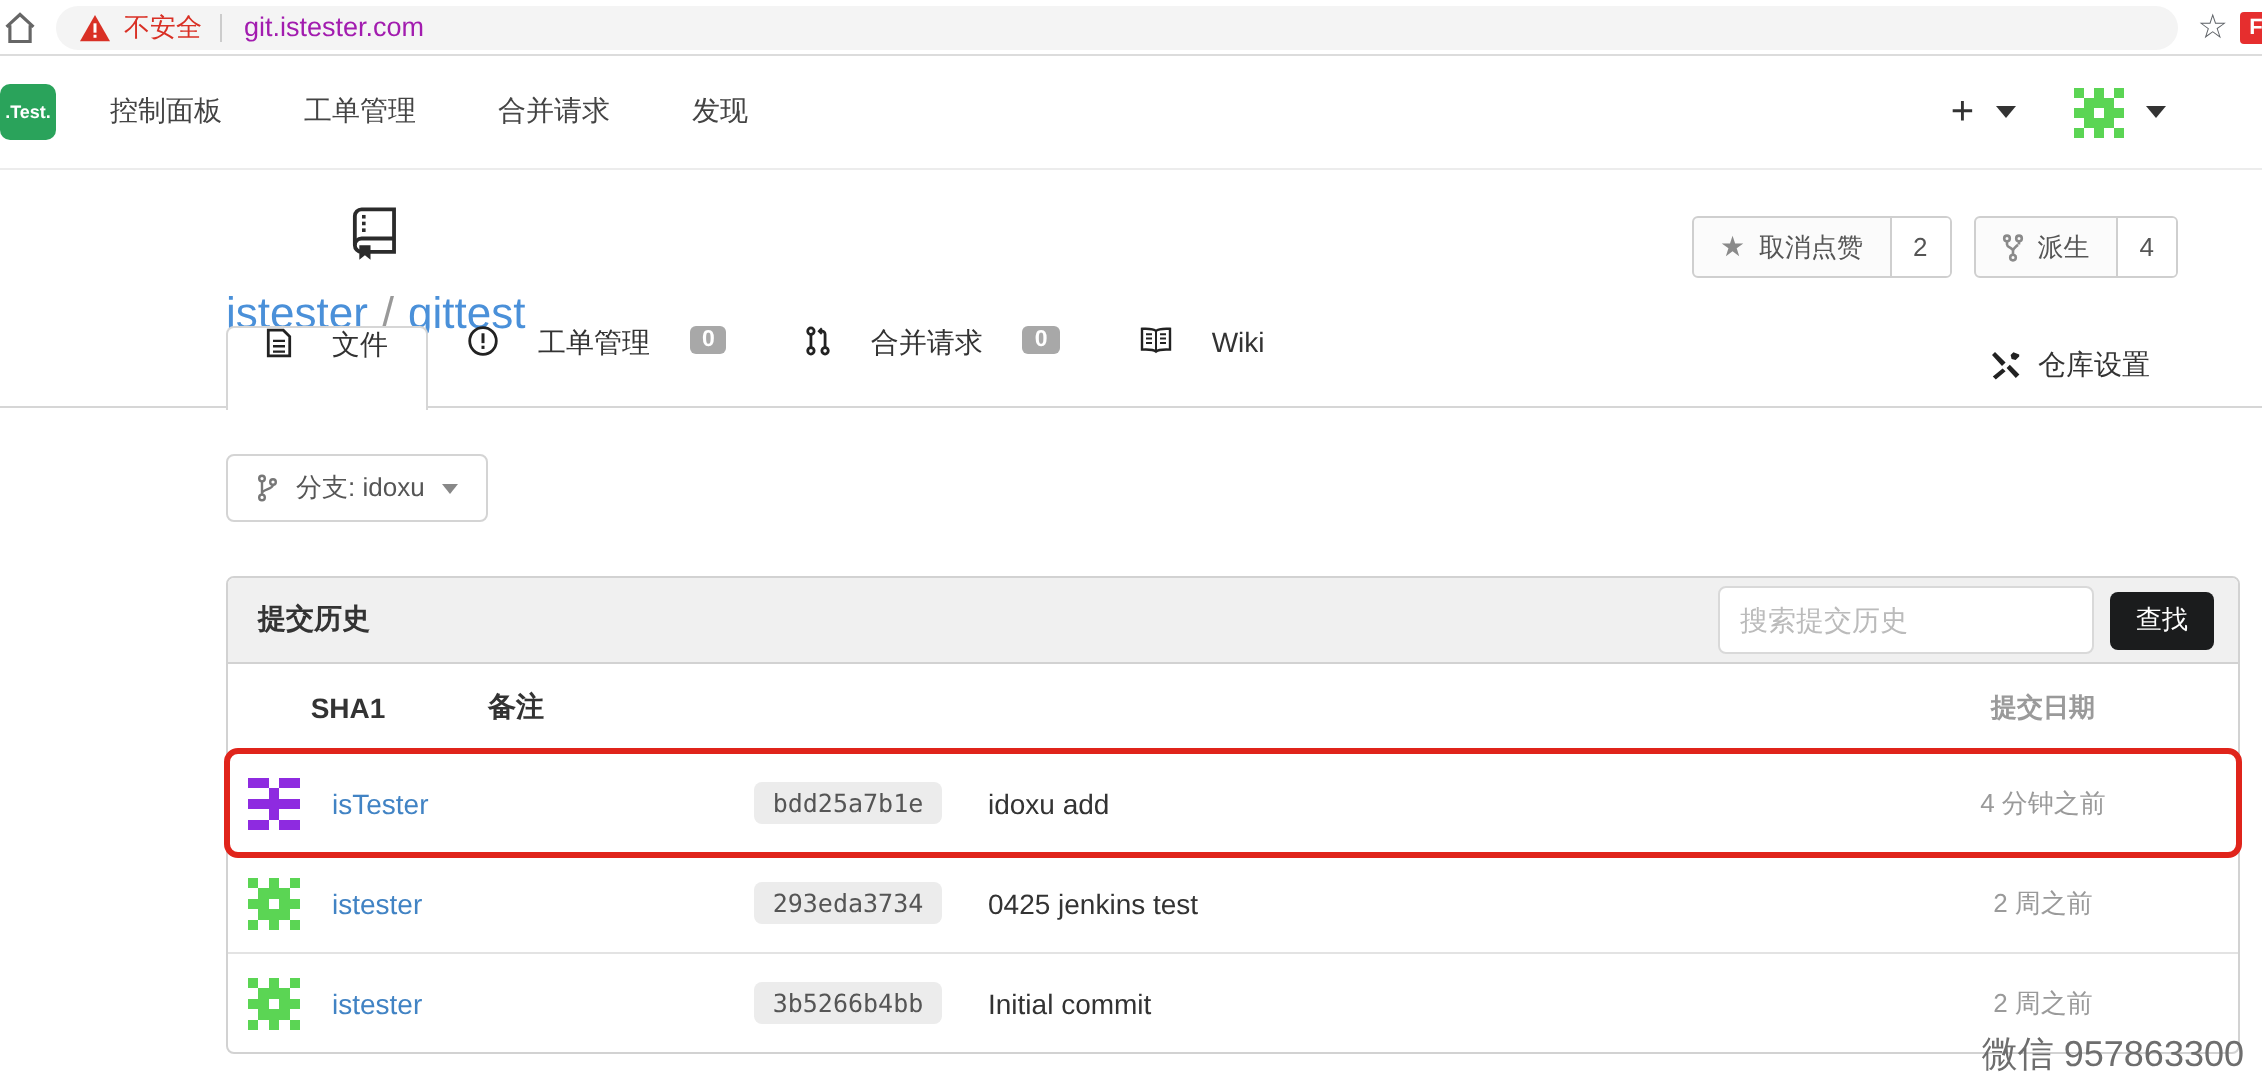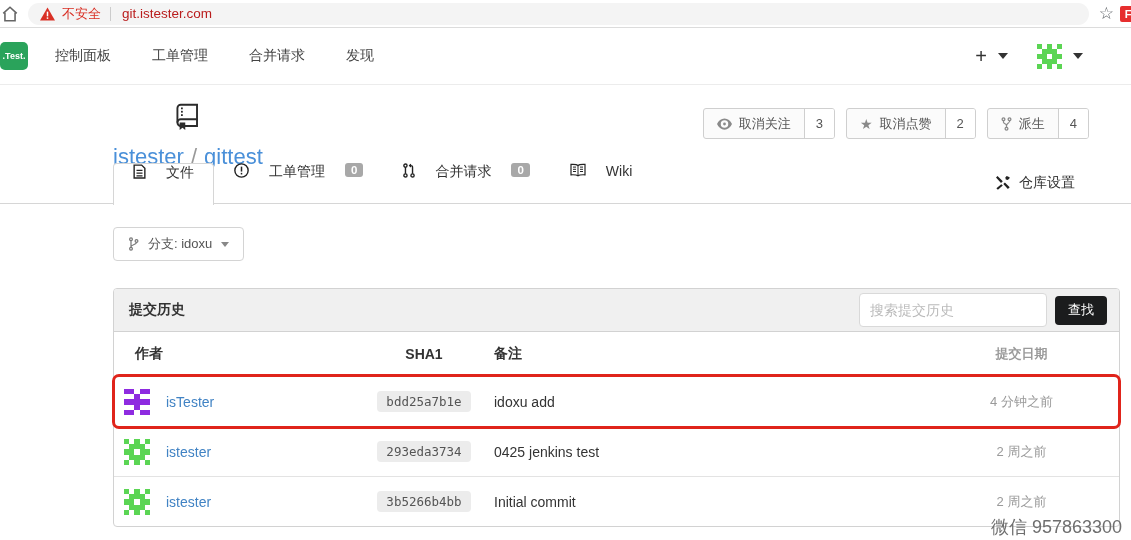--- a/index.html
+++ b/index.html
@@ -9,21 +9,21 @@
 
   
   .browser-bar{ position:absolute; top:0; left:0; width:1131px; height:28px; background:#fff;
     border-bottom:1px solid #dcdcdc; display:flex; align-items:center; overflow:hidden; }
   .home-ic{ margin-left:1px; color:#666; flex:0 0 auto; }
   .omnibox{ flex:1 1 auto; height:22px; margin:0 8px 0 9px; background:#f4f4f4; border-radius:11px;
     display:flex; align-items:center; padding-left:12px; }
   .warn-tri{ flex:0 0 auto; }
   .insecure{ color:#d93025; font-size:13px; margin:0 9px 0 7px; }
   .om-div{ width:1px; height:14px; background:#ccc; margin-right:11px; }
-  .url{ color:#b91c1c; font-size:13.5px; }
+  .url{ color:#a21caf; font-size:13.5px; }
   .star-ic{ color:#5f6368; font-size:17px; line-height:1; margin:0 6px 0 2px; cursor:pointer; }
   .ext-ic{ width:16px; height:16px; background:#e62e2e; border-radius:2px; color:#fff; font-size:11px;
     font-weight:bold; display:flex; align-items:center; justify-content:center; margin-right:-5px; flex:0 0 auto; }
 
   
   .navbar{ position:absolute; top:28px; left:0; width:1131px; height:57px; background:#fff;
     border-bottom:1px solid #ececec; display:flex; align-items:center; }
   .logo{ width:28px; height:28px; background:#2aa35b; border-radius:5px; color:#fff;
     display:flex; align-items:center; justify-content:center; font-size:9px; font-weight:bold; cursor:pointer; }
   .nav-menu{ display:flex; gap:41px; margin-left:27px; }
@@ -152,31 +152,20 @@
         <path d="M4 17.5v6.5l2.5-2 2.5 2v-6.5" fill="#2b2b2b" stroke="none"></path>
       </svg>
     <span class="t">
       <a>istester</a><span class="repo-sep">/</span><a>gittest</a>
     </span>
   </div>
 
   <div class="repo-actions">
     <div class="btn-group">
       <span class="btn-main">
-        <span class="ic">
-            <svg width="15" height="12" viewBox="0 0 16 12" fill="currentColor">
-              <path d="M8 0C4.5 0 1.6 2.4 0 6c1.6 3.6 4.5 6 8 6s6.4-2.4 8-6c-1.6-3.6-4.5-6-8-6zm0 10a4 4 0 1 1 0-8 4 4 0 0 1 0 8zm0-2.5A1.5 1.5 0 1 0 8 4.5 1.5 1.5 0 0 0 8 7.5z"></path>
-            </svg>
-          </span>
-        <span>取消关注</span>
-      </span>
-      <span class="btn-count">3</span>
-    </div>
-    <div class="btn-group">
-      <span class="btn-main">
         <span class="ic" style="font-size:14px;">★</span>
         <span>取消点赞</span>
       </span>
       <span class="btn-count">2</span>
     </div>
     <div class="btn-group">
       <span class="btn-main">
         <span class="ic">
             <svg width="11" height="14" viewBox="0 0 10 14" fill="none" stroke="currentColor" stroke-width="1.3">
               <circle cx="2" cy="2.2" r="1.4"></circle>
@@ -260,21 +249,20 @@
   <div class="panel">
     <div class="panel-head">
       <span class="panel-title">提交历史</span>
       <div class="panel-ctrls">
         <input class="search-input" type="text" placeholder="搜索提交历史" style="">
         <button class="search-btn">查找</button>
       </div>
     </div>
 
     <div class="thead">
-      <span class="col-author">作者</span>
       <span class="col-sha">SHA1</span>
       <span class="col-msg">备注</span>
       <span class="col-date">提交日期</span>
     </div>
 
     <div class="row">
       <span class="col-author">
         <svg class="identicon" width="26" height="26" viewBox="0 0 5 5" shape-rendering="crispEdges" fill="#8e2be0">
             <rect x="0" y="0" width="2" height="1"></rect>
             <rect x="3" y="0" width="2" height="1"></rect>

